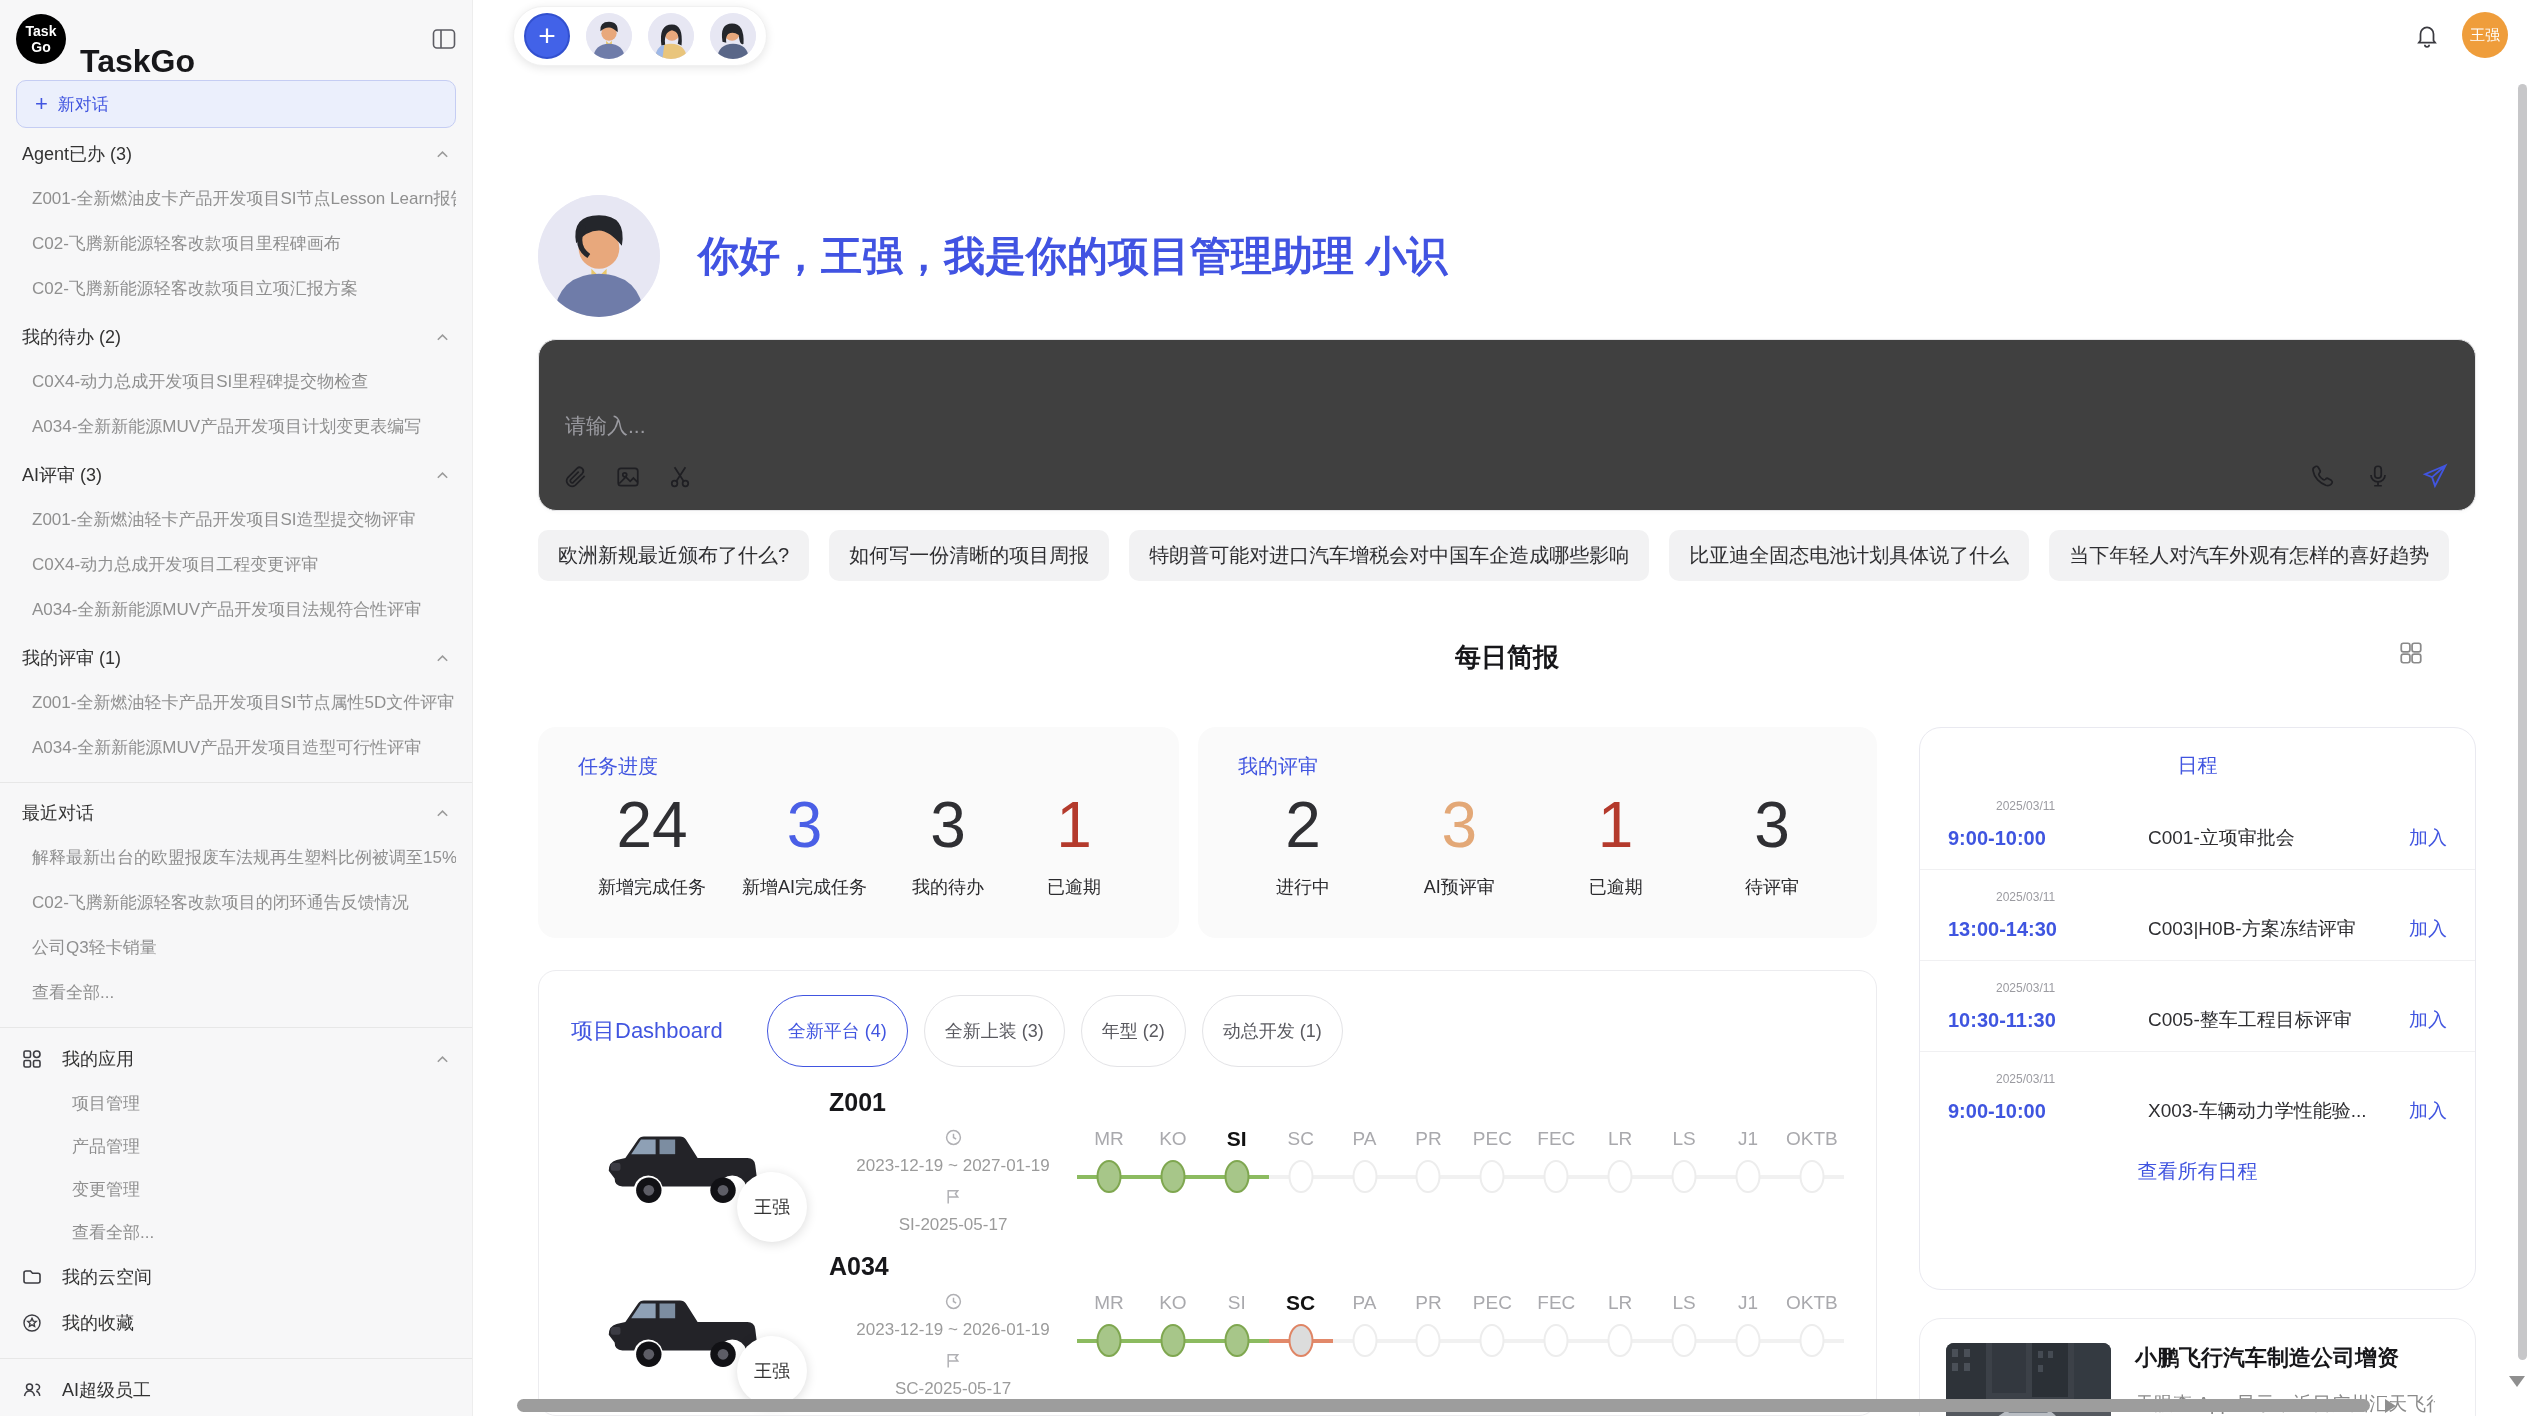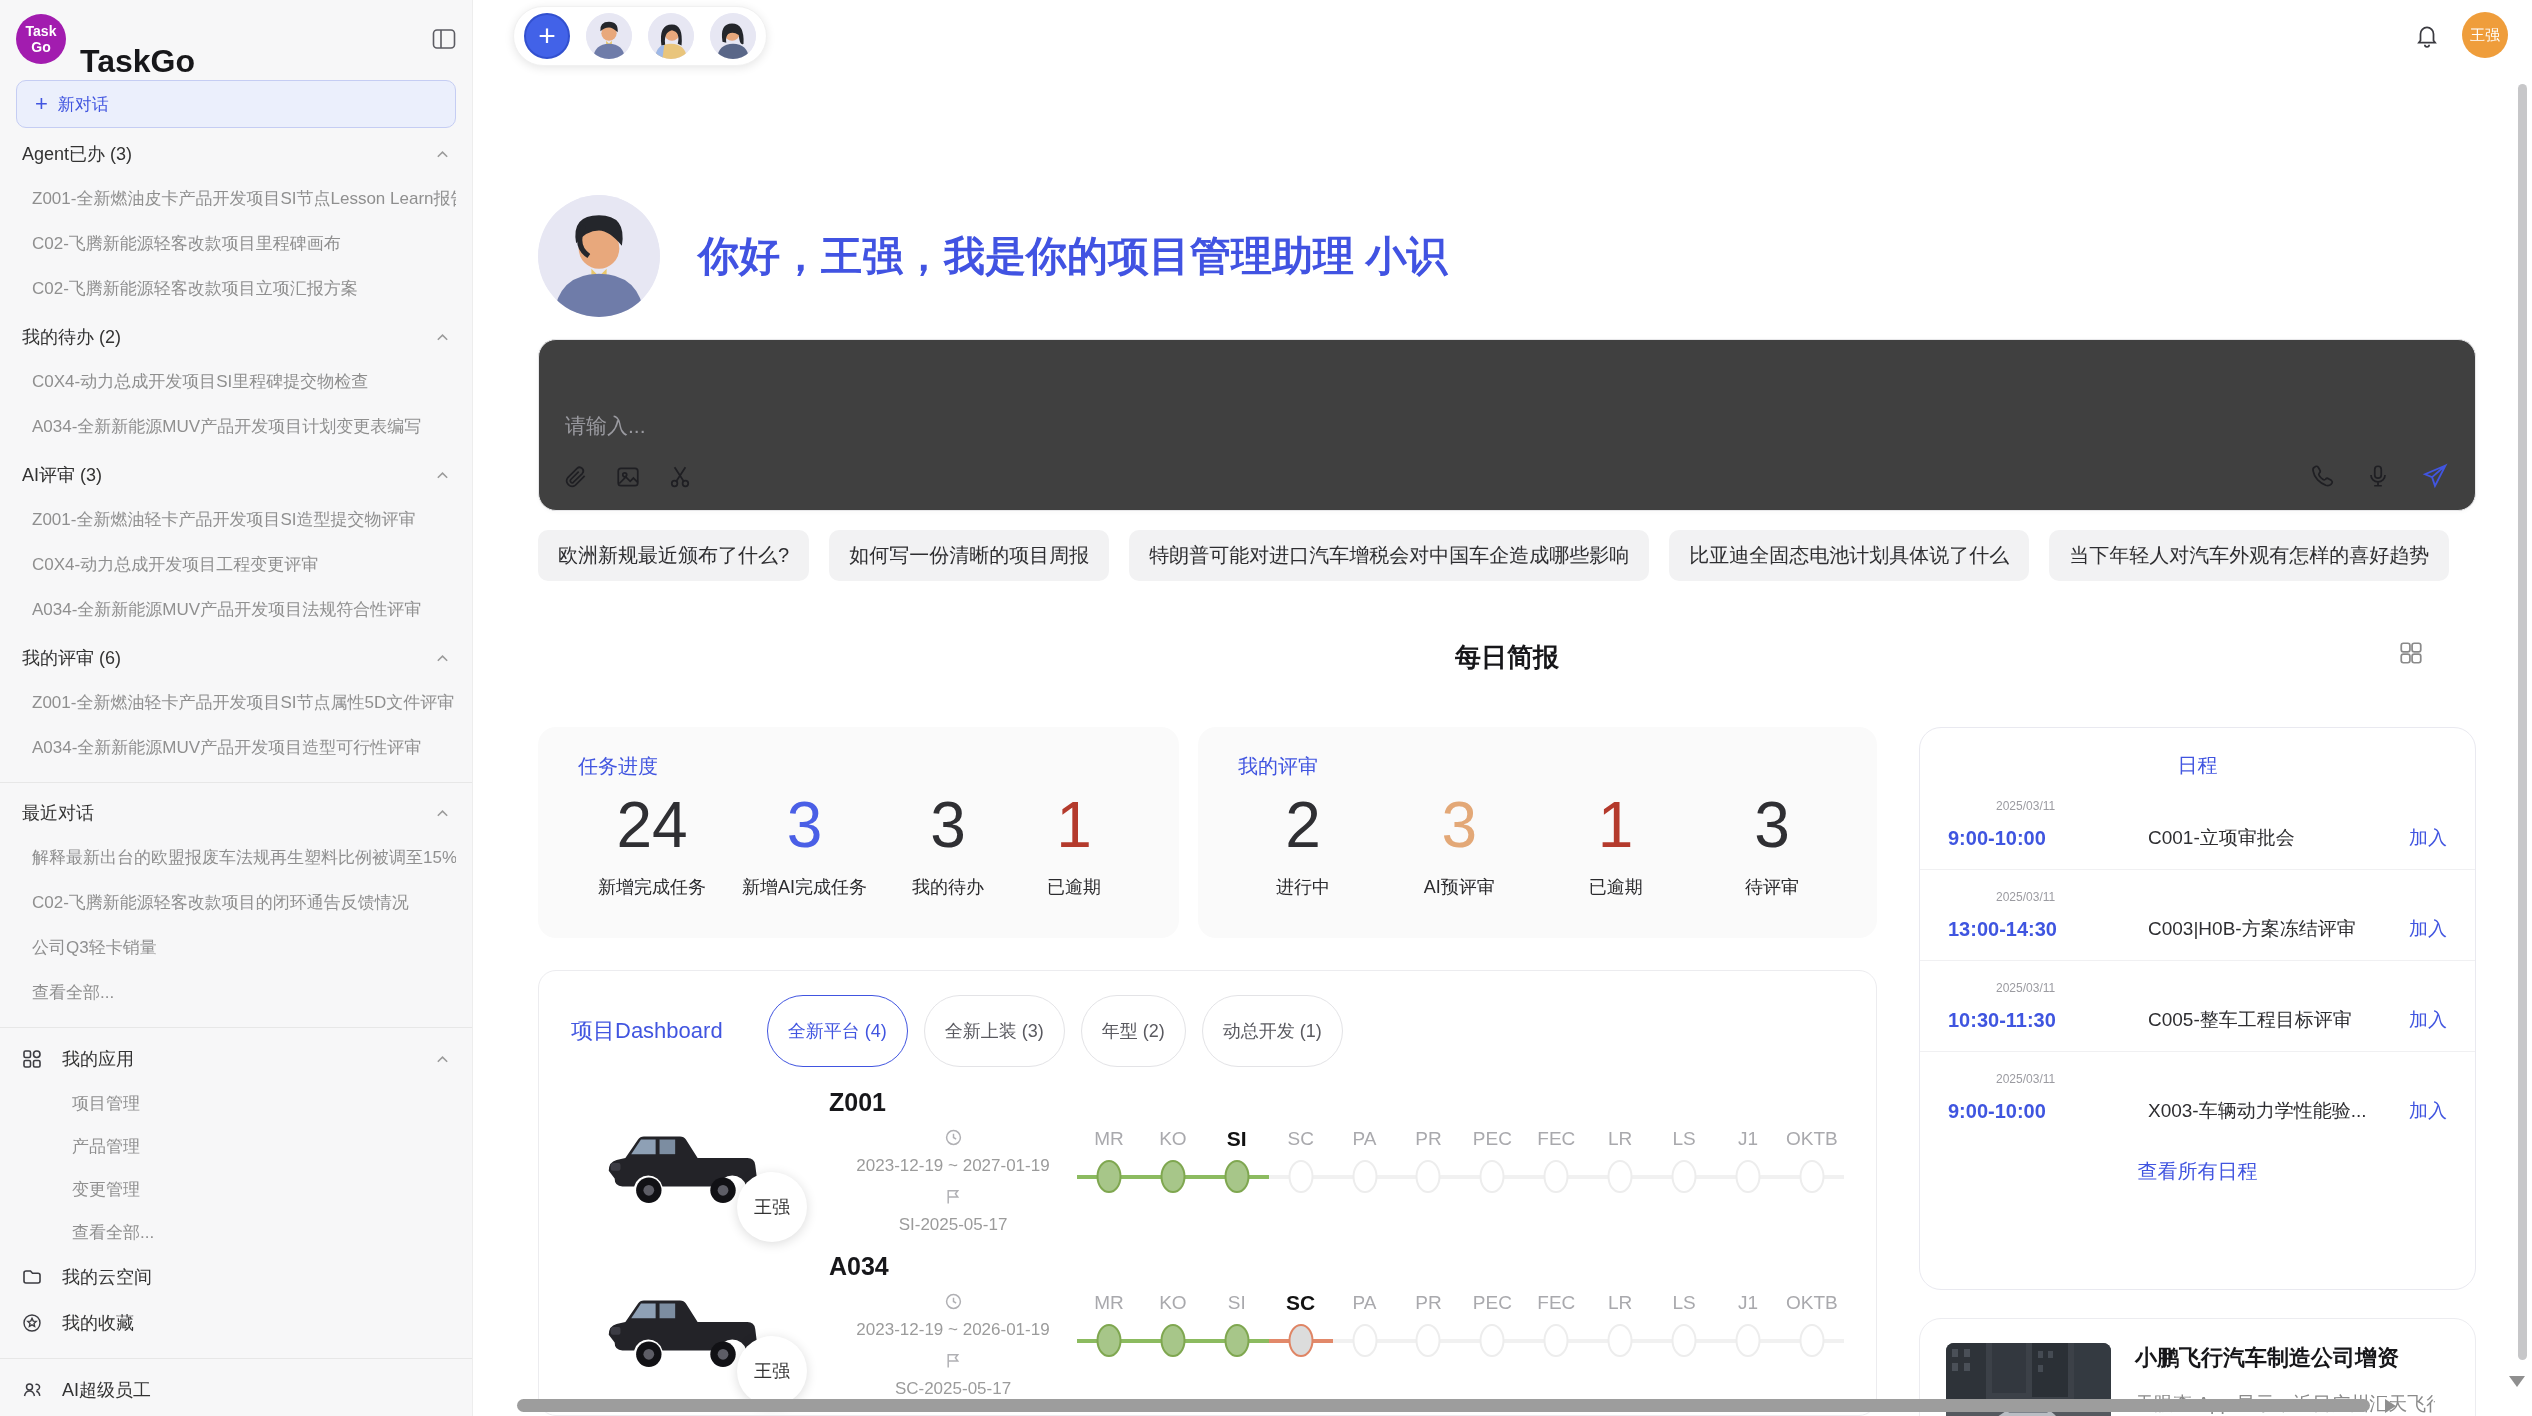--- a/index.html
+++ b/index.html
@@ -3,21 +3,21 @@
 <meta charset="utf-8">
 <style>
   * { box-sizing: border-box; }
   html,body { margin:0; padding:0; background:#e9e9e9; }
   body { font-family:"Liberation Sans","DejaVu Sans",sans-serif; }
   .app { position:relative; width:2532px; height:1416px; background:#fff; overflow:hidden; }
 
   
   .sidebar { position:absolute; left:0; top:0; width:473px; height:1416px; background:#f7f7f8; border-right:1px solid #ededed; padding:12px 16px 0; overflow:hidden; }
   .logo-row { display:flex; align-items:center; gap:14px; height:54px; }
-  .logo-badge { width:50px; height:50px; border-radius:50%; background:#a21caf; color:#fff; display:flex; flex-direction:column; align-items:center; justify-content:center; font-size:14px; line-height:1.15; font-weight:700; flex:none; }
+  .logo-badge { width:50px; height:50px; border-radius:50%; background:#000000; color:#fff; display:flex; flex-direction:column; align-items:center; justify-content:center; font-size:14px; line-height:1.15; font-weight:700; flex:none; }
   .app-title { font-size:32px; font-weight:700; color:#17171a;margin-top:44px; }
   .collapse-btn { margin-left:auto; color:#5c5c63; display:flex; cursor:pointer; }
   .new-chat-btn { margin-top:14px; height:48px; border:1px solid #c5cdf3; background:#ebeffc; border-radius:10px; display:flex; align-items:center; gap:10px; padding:0 18px; color:#4155e0; font-size:17px; cursor:pointer; }
   .new-chat-plus { font-size:22px; line-height:1; }
   .side-section { margin-top:4px; }
   .side-header { display:flex; align-items:center; font-size:18px; color:#333; padding:10px 6px; cursor:pointer; }
   .side-header .chev { margin-left:auto; color:#9a9a9a; display:flex; }
   .side-item { font-size:17px; color:#8f8f8f; padding:11px 6px 11px 16px; white-space:nowrap; overflow:hidden; cursor:pointer; }
   .side-divider { height:1px; background:#e7e7e7; margin:12px -16px 8px; }
   .side-row { display:flex; align-items:center; gap:20px; font-size:18px; color:#333; padding:11px 6px; cursor:pointer; }
@@ -187,21 +187,21 @@
           </div>
           <div>
 
           <div class="side-item">Z001-全新燃油轻卡产品开发项目SI造型提交物评审</div>
             <div class="side-item">C0X4-动力总成开发项目工程变更评审</div>
             <div class="side-item">A034-全新新能源MUV产品开发项目法规符合性评审</div>
           </div>
         </div>
         <div class="side-section">
           <div class="side-header">
-            <span>我的评审 (6)</span>
+            <span>我的评审 (1)</span>
             <span class="chev">
               <svg width="15" height="15" viewBox="0 0 16 16">
                 <polyline points="3,10.5 8,5.5 13,10.5" fill="none" stroke="currentColor" stroke-width="1.6"></polyline>
               </svg>
             </span>
           </div>
           <div>
 
           <div class="side-item">Z001-全新燃油轻卡产品开发项目SI节点属性5D文件评审</div>
             <div class="side-item">A034-全新新能源MUV产品开发项目造型可行性评审</div>

